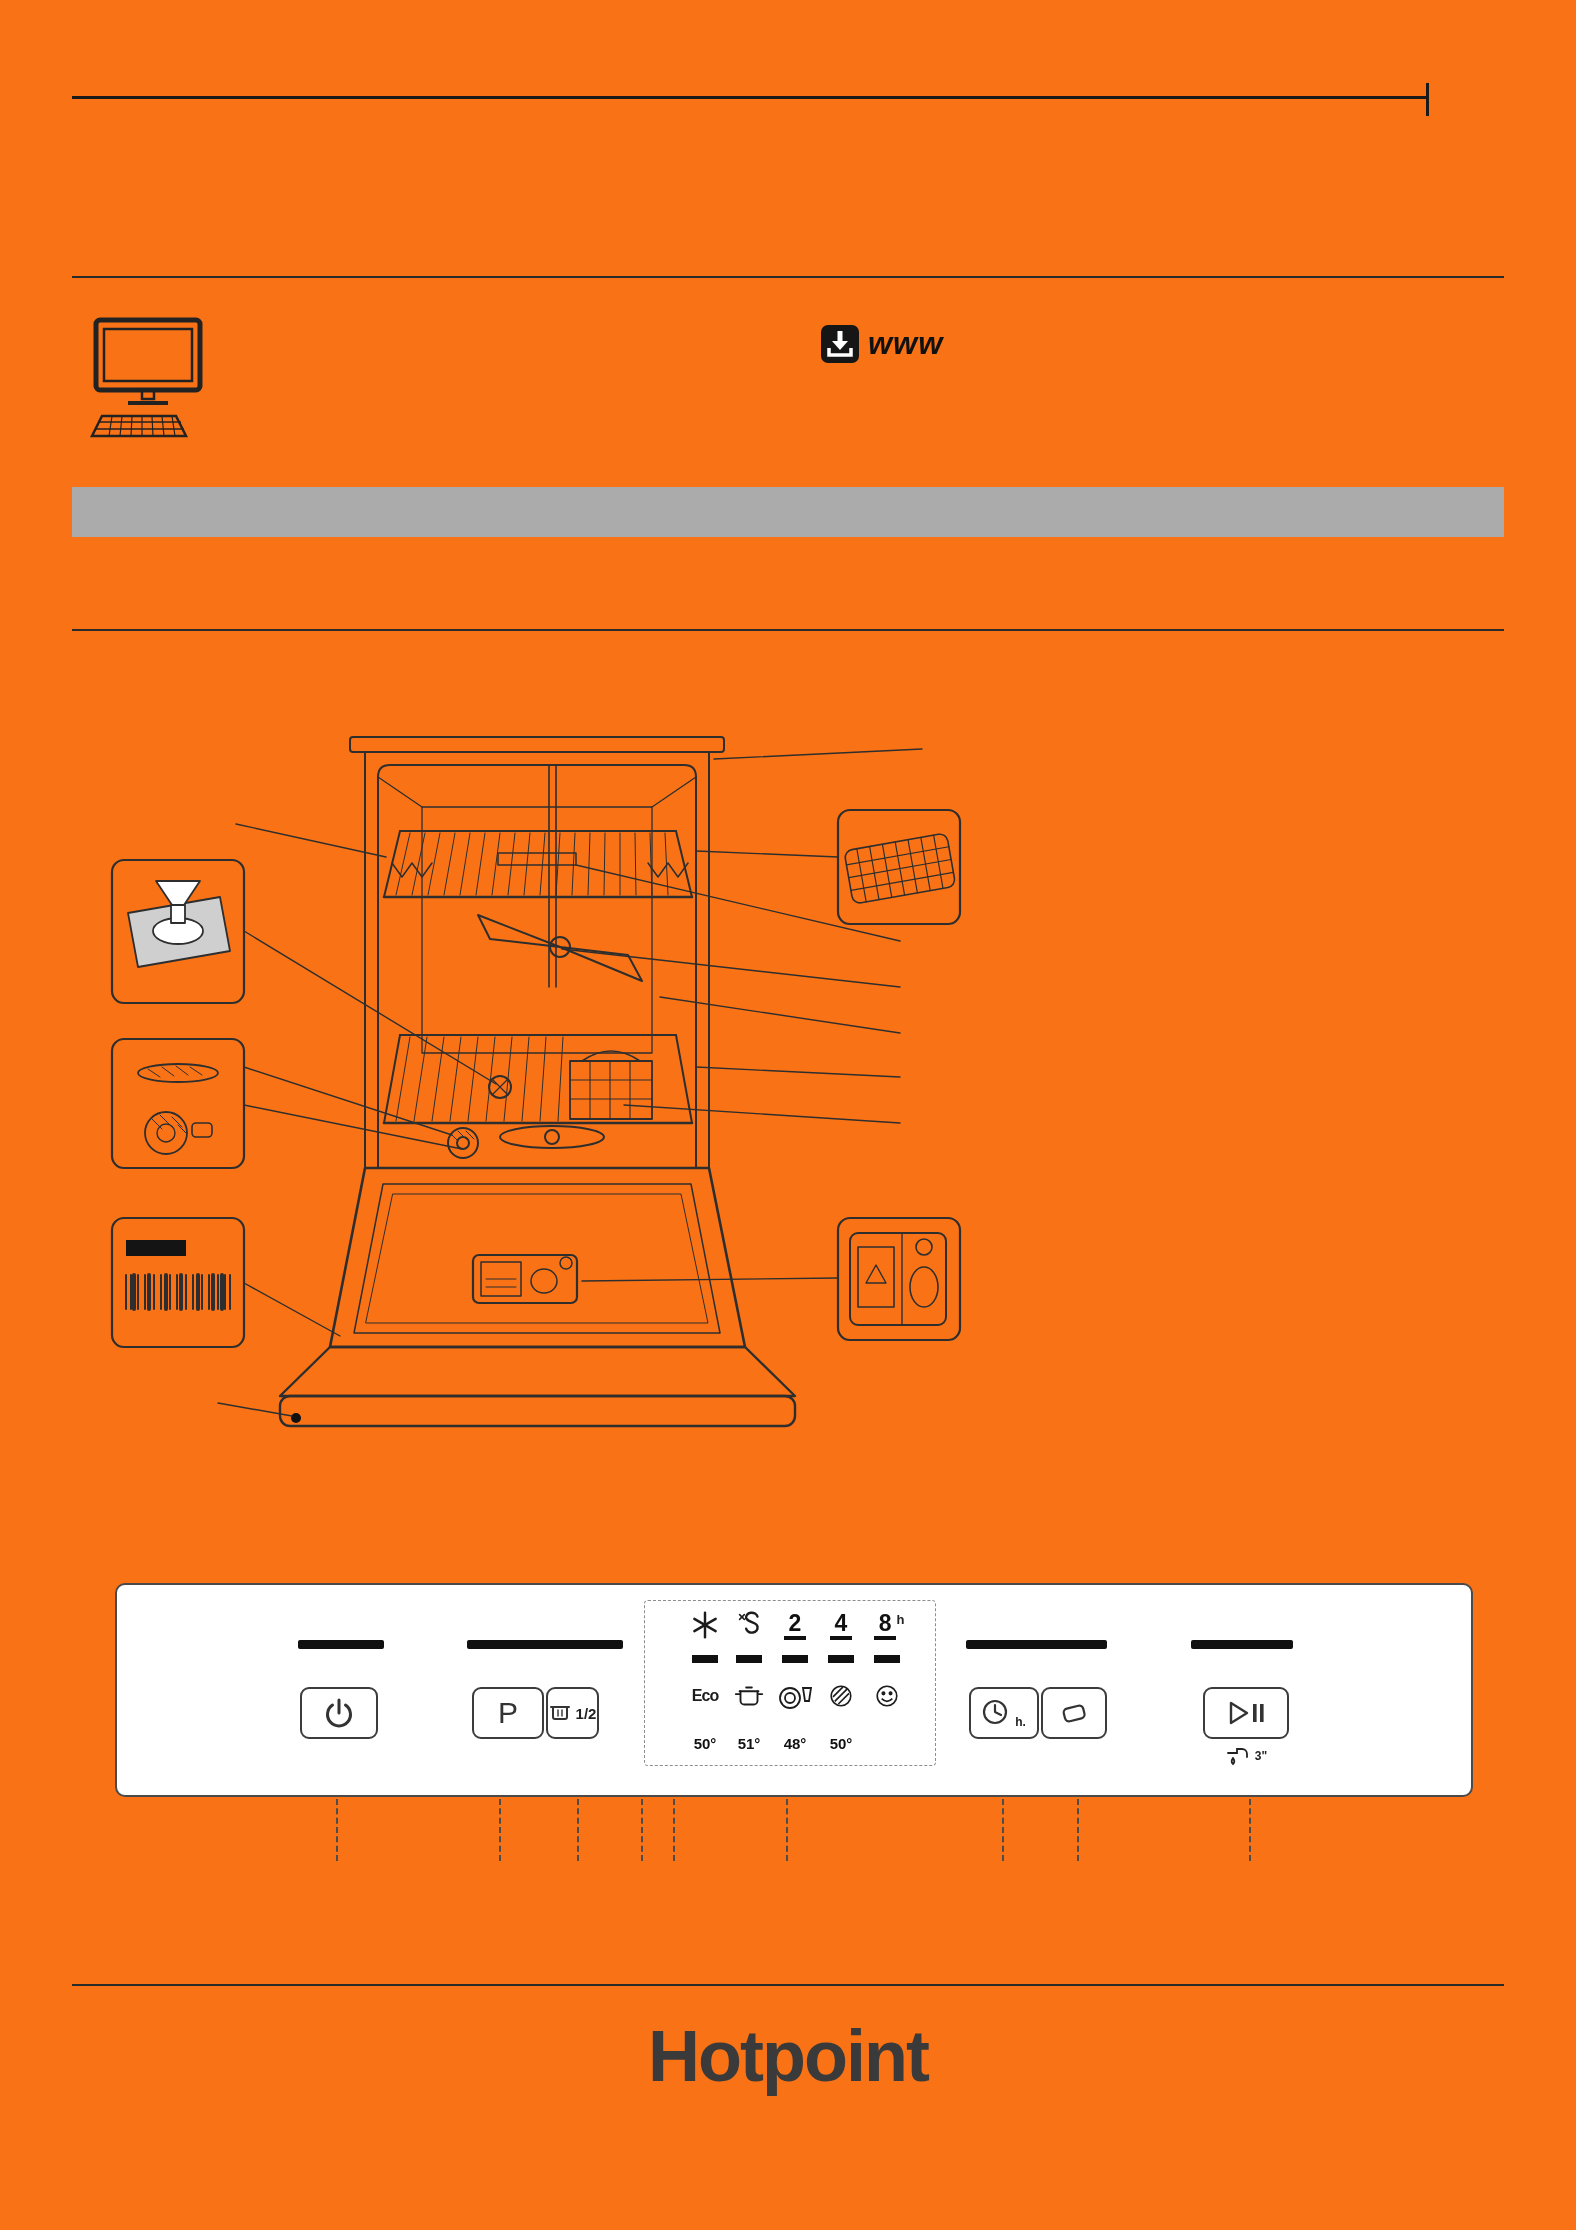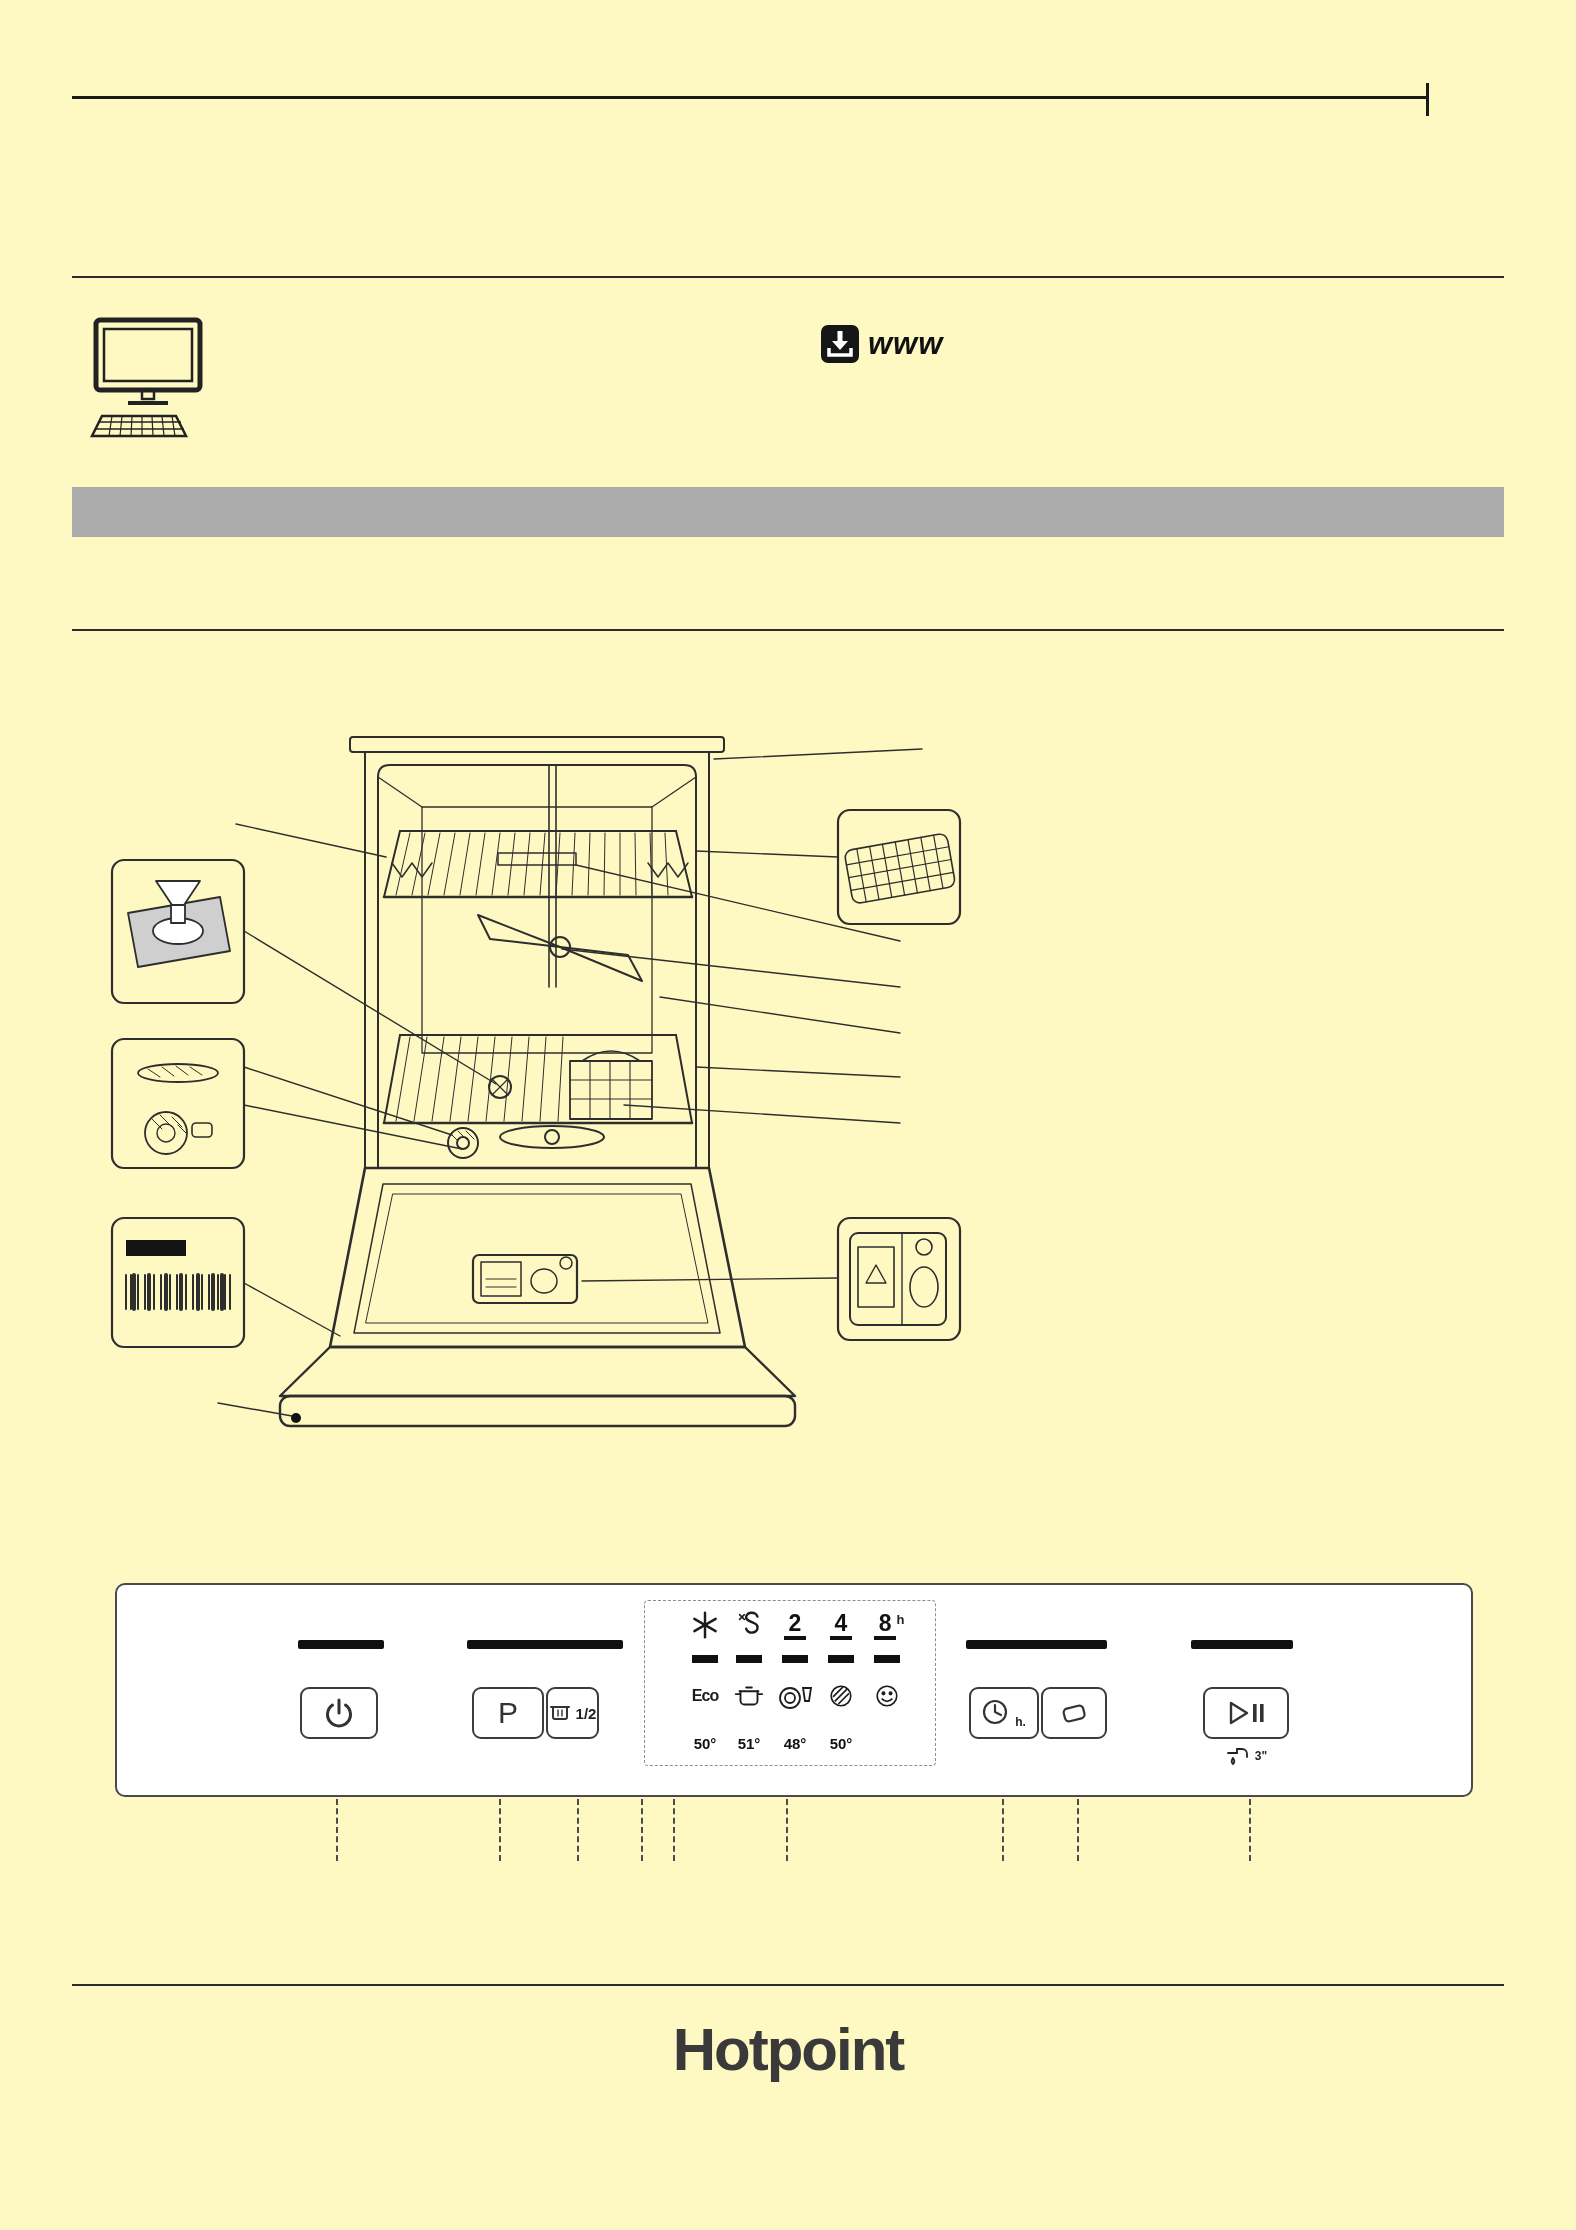--- a/index.html
+++ b/index.html
@@ -1,17 +1,17 @@
 <!DOCTYPE html>
 <html><head>
 <meta charset="utf-8">
 <style>
   *{margin:0;padding:0;box-sizing:border-box}
   body{background:#e9e9e9}
-  .page{position:relative;width:1576px;height:2230px;background:#fef9c3;
+  .page{position:relative;width:1576px;height:2230px;background:#f97316;
         font-family:"Liberation Sans",sans-serif;color:#222;overflow:hidden}
   .hline{position:absolute;background:#1a1a1a}
   .rule{position:absolute;left:72px;width:1432px;height:2px;background:#2b2b2b}
   .grayband{position:absolute;left:72px;top:487px;width:1432px;height:50px;background:#ababab}
   .monitor{position:absolute;left:88px;top:316px}
   .dl{position:absolute;left:820px;top:324px;display:flex;align-items:center;gap:8px}
   .www{font-size:31px;font-weight:700;font-style:italic;letter-spacing:1px;color:#111;line-height:40px}
   .diagram{position:absolute;left:100px;top:735px}
   
   .panel{position:absolute;left:115px;top:1583px;width:1358px;height:214px;
@@ -28,21 +28,21 @@
   .dash{position:absolute;top:54px;width:26px;height:8px;background:#101010}
   .dnumwrap{display:flex;align-items:flex-start}
   .dnum{font-size:23px;font-weight:700;color:#111;border-bottom:4px solid #101010;padding:0 5px;line-height:1.15}
   .hunit{font-size:13px;font-weight:700;margin-top:2px}
   .temp{position:absolute;top:134px;width:44px;text-align:center;font-size:15px;font-weight:700;color:#111}
   .eco{font-size:16px;font-weight:700;color:#1c1c1c;letter-spacing:-1px}
   .tapnote{position:absolute;left:1086px;top:160px;width:86px;display:flex;align-items:center;justify-content:center;gap:4px}
   .tapnote span{font-size:12px;font-weight:700;color:#222}
   .dashv{position:absolute;top:1799px;height:62px;width:0;border-left:2px dashed #4c4c4c}
   .brand{position:absolute;top:2015px;left:0;width:100%;text-align:center;
-         font-size:60px;font-weight:700;color:#3a3a3a;letter-spacing:-2px}
+         font-size:72px;font-weight:700;color:#3a3a3a;letter-spacing:-2px}
   svg{display:block}
 </style>
 </head>
 <body>
 
 <div class="page">
 
   <div class="hline" style="left:72px;top:96px;width:1356px;height:3px"></div>
   <div class="hline" style="left:1426px;top:83px;width:3px;height:33px"></div>
   <div class="rule" style="top:276px"></div>

